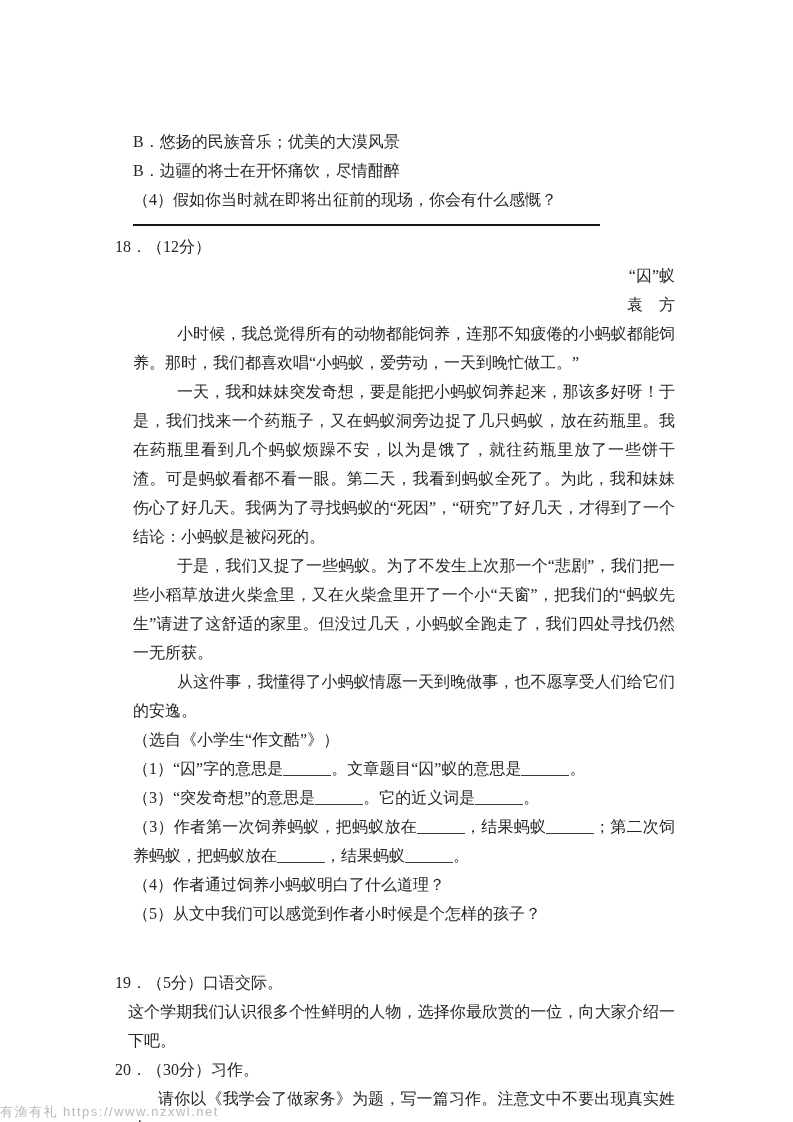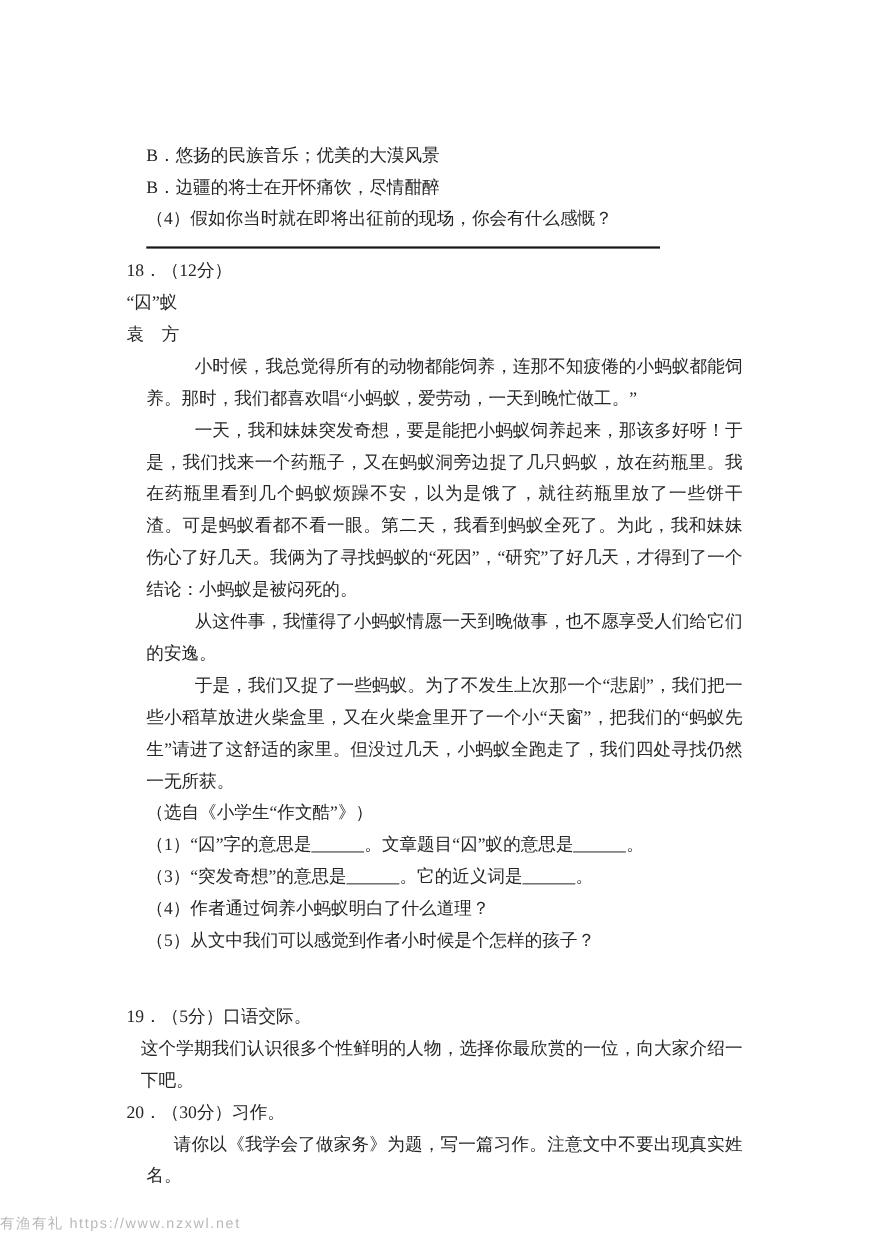--- a/index.html
+++ b/index.html
@@ -26,21 +26,21 @@
     white-space: nowrap;
   }
   .wrapline {
     line-height: 29px;
     text-align: justify;
   }
   .sub {
     margin-left: 18px;
   }
   .center {
-    text-align: left;
+    text-align: right;
     white-space: normal;
   }
   .para {
     margin: 0 0 0 18px;
     line-height: 29px;
     text-indent: 44px;
     text-align: justify;
   }
   .source-line {
     margin-left: 18px;
@@ -94,29 +94,32 @@
     <div class="line sub">B．悠扬的民族音乐；优美的大漠风景</div>
     <div class="line sub">B．边疆的将士在开怀痛饮，尽情酣醉</div>
     <div class="line sub">（4）假如你当时就在即将出征前的现场，你会有什么感慨？</div>
     <div class="answer-rule"></div>
 
     <div class="line">18．（12分）</div>
     <div class="line center">“囚”蚁</div>
     <div class="line center">袁　方</div>
     <p class="para">小时候，我总觉得所有的动物都能饲养，连那不知疲倦的小蚂蚁都能饲养。那时，我们都喜欢唱“小蚂蚁，爱劳动，一天到晚忙做工。”</p>
     <p class="para">一天，我和妹妹突发奇想，要是能把小蚂蚁饲养起来，那该多好呀！于是，我们找来一个药瓶子，又在蚂蚁洞旁边捉了几只蚂蚁，放在药瓶里。我在药瓶里看到几个蚂蚁烦躁不安，以为是饿了，就往药瓶里放了一些饼干渣。可是蚂蚁看都不看一眼。第二天，我看到蚂蚁全死了。为此，我和妹妹伤心了好几天。我俩为了寻找蚂蚁的“死因”，“研究”了好几天，才得到了一个结论：小蚂蚁是被闷死的。</p>
+    <p class="para">于是，我们又捉了一些蚂蚁。为了不发生上次那一个“悲剧”，我们把一些小稻草放进火柴盒里，又在火柴盒里开了一个小“天窗”，把我们的“蚂蚁先生”请进了这舒适的家里。但没过几天，小蚂蚁全跑走了，我们四处寻找仍然一无所获。</p>
     <p class="para">从这件事，我懂得了小蚂蚁情愿一天到晚做事，也不愿享受人们给它们的安逸。</p>
-    <p class="para">于是，我们又捉了一些蚂蚁。为了不发生上次那一个“悲剧”，我们把一些小稻草放进火柴盒里，又在火柴盒里开了一个小“天窗”，把我们的“蚂蚁先生”请进了这舒适的家里。但没过几天，小蚂蚁全跑走了，我们四处寻找仍然一无所获。</p>
     <div class="source-line">（选自《小学生“作文酷”》）</div>
 
     <div class="wrapline sub">
       <span>（1）“囚”字的意思是</span><span class="blank"></span><span>。文章题目“囚”蚁的意思是</span><span class="blank"></span><span>。</span>
     </div>
     <div class="wrapline sub">
       <span>（3）“突发奇想”的意思是</span><span class="blank"></span><span>。它的近义词是</span><span class="blank"></span><span>。</span>
+    </div>
+    <div class="wrapline sub">
+      <span>（3）作者第一次饲养蚂蚁，把蚂蚁放在</span><span class="blank"></span><span>，结果蚂蚁</span><span class="blank"></span><span>；第二次饲养蚂蚁，把蚂蚁放在</span><span class="blank"></span><span>，结果蚂蚁</span><span class="blank"></span><span>。</span>
     </div>
     <div class="line sub">（4）作者通过饲养小蚂蚁明白了什么道理？</div>
     <div class="line sub">（5）从文中我们可以感觉到作者小时候是个怎样的孩子？</div>
 
     <div class="spacer"></div>
 
     <div class="line">19．（5分）口语交际。</div>
     <div class="wrapline q19-content">这个学期我们认识很多个性鲜明的人物，选择你最欣赏的一位，向大家介绍一下吧。</div>
 
     <div class="line">20．（30分）习作。</div>

